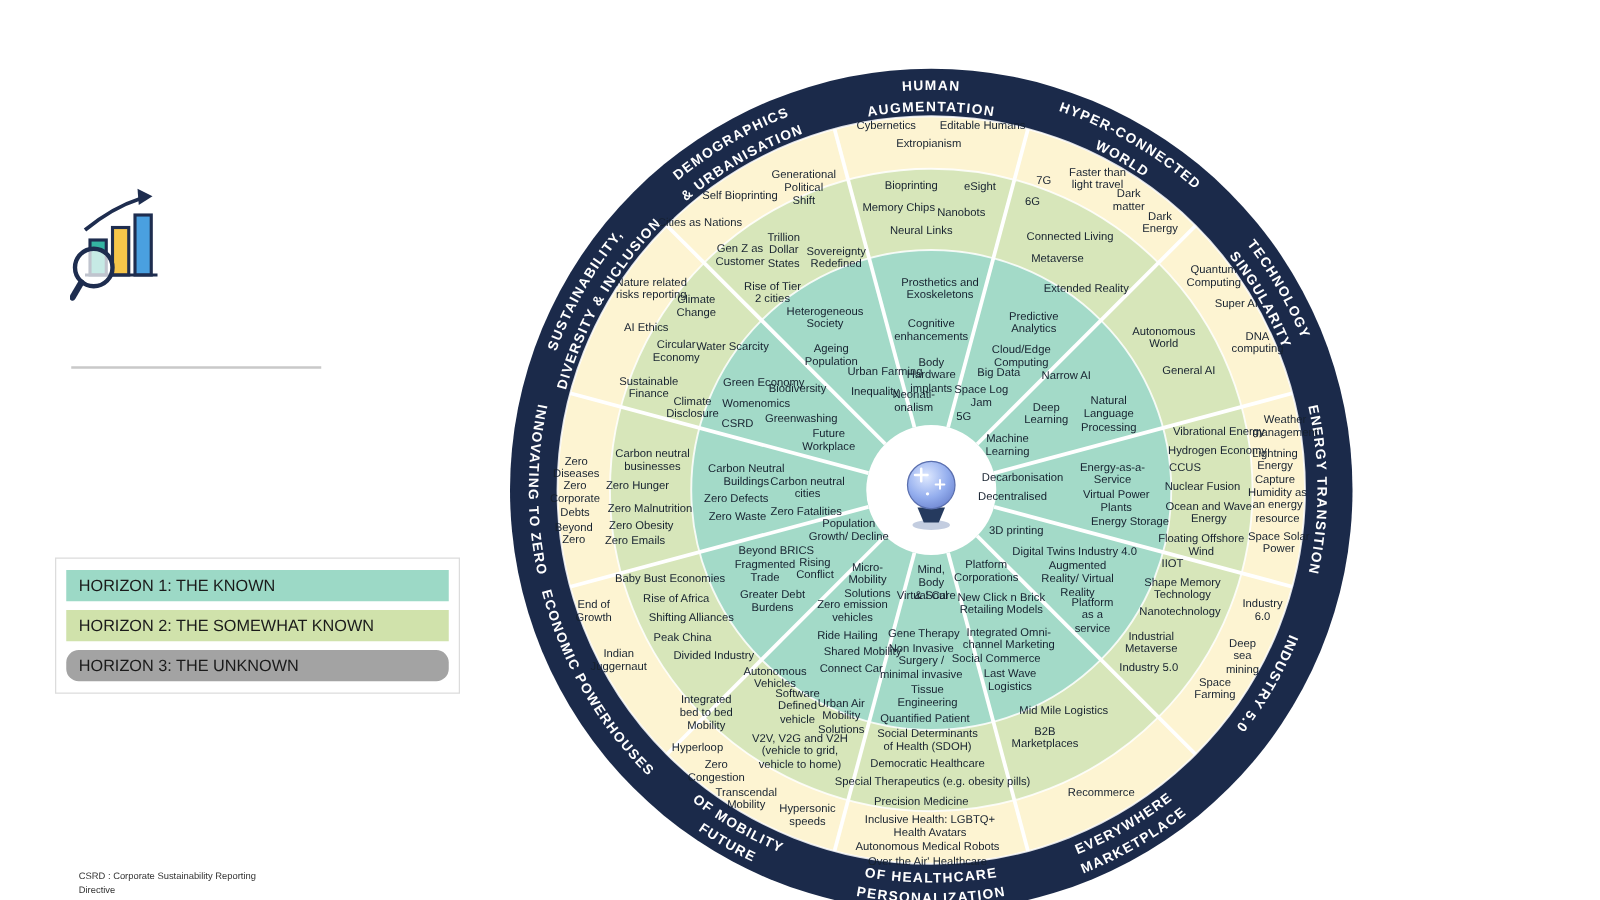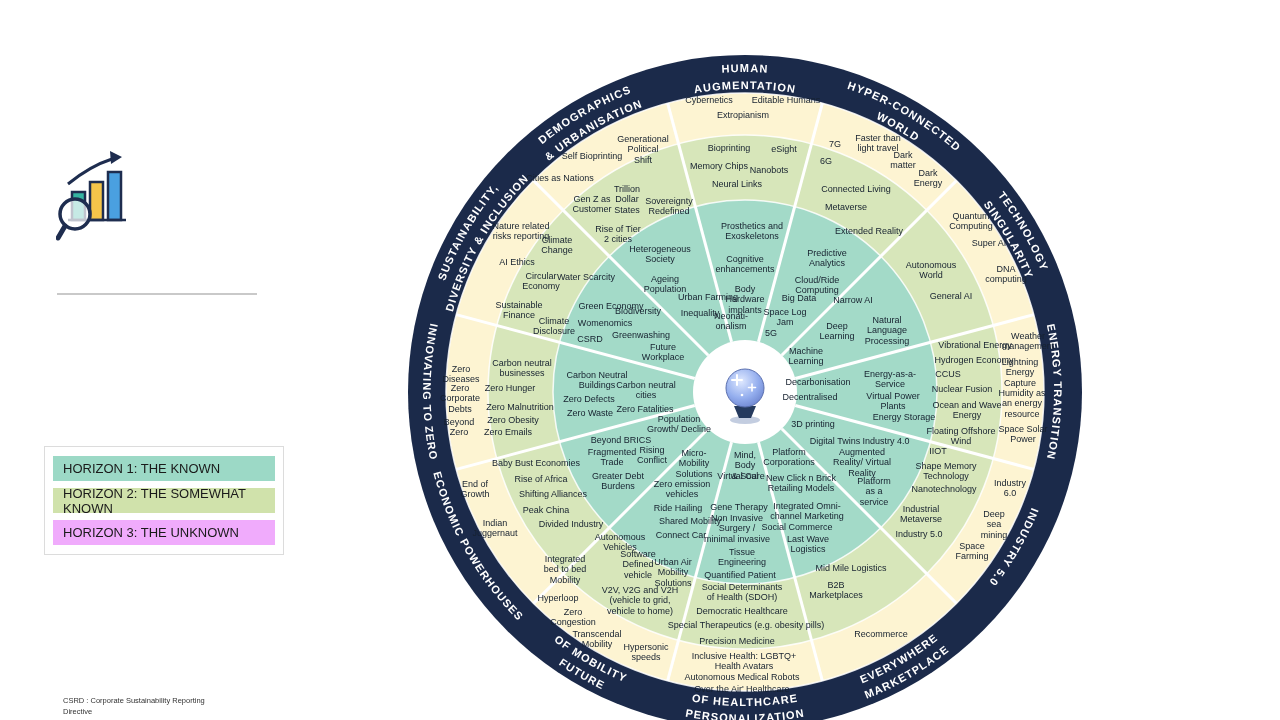--- a/index.html
+++ b/index.html
@@ -16,21 +16,21 @@
   }
   .title-rule{
     position:absolute;left:57px;top:293px;width:200px;height:0;
     border:none;border-top:2px solid #c9c9c9;margin:0;
   }
   .page-desc{
     position:absolute;left:57px;top:326px;width:298px;
     font-size:17.5px;line-height:1.45;color:#6e6e6e;
   }
   .legend-box{
-    position:absolute;left:44px;top:446px;width:240px;box-sizing:border-box;
+    position:absolute;left:44px;top:446px;width:324px;box-sizing:border-box;
     border:1px solid #dcdcdc;background:#fff;padding:9px 8px;
   }
   .legend-row{
     height:25px;display:flex;align-items:center;padding-left:10px;
     font-size:13px;color:#1a1a1a;margin-bottom:7px;
   }
   .legend-row:last-child{margin-bottom:0;}
   .footnote{
     position:absolute;left:63px;top:696px;font-size:7.5px;color:#333;line-height:1.4;
   }
@@ -55,21 +55,21 @@
     <rect x="34" y="34" width="13" height="38" fill="#f5c54a" stroke="#1e2d4f" stroke-width="2.5"></rect>
     <rect x="52" y="24" width="13" height="48" fill="#4aa0e0" stroke="#1e2d4f" stroke-width="2.5"></rect>
     <line x1="12" y1="72" x2="70" y2="72" stroke="#1e2d4f" stroke-width="2.5"></line>
     <circle cx="19" cy="66" r="15" fill="rgba(255,255,255,0.72)" stroke="#1e2d4f" stroke-width="3.5"></circle>
     <line x1="9" y1="78" x2="2" y2="90" stroke="#1e2d4f" stroke-width="5" stroke-linecap="round"></line>
   </svg>
   <hr class="title-rule">
   <div class="legend-box">
     <div class="legend-row" style="background: rgb(156, 217, 198);">HORIZON 1: THE KNOWN</div>
     <div class="legend-row" style="background: rgb(208, 226, 171);">HORIZON 2: THE SOMEWHAT KNOWN</div>
-    <div class="legend-row" style="background: #f0abfc;">HORIZON 3: THE UNKNOWN</div>
+    <div class="legend-row" style="background: #a3a3a3; border-radius: 10px;">HORIZON 3: THE UNKNOWN</div>
   </div>
   <div class="footnote">
     <div>CSRD : Corporate  Sustainability  Reporting</div>
     <div>Directive</div>
   </div>
 </div>
 
 <svg id="wheel-svg" width="1280" height="720" viewBox="0 0 1280 720" xmlns:xlink="http://www.w3.org/1999/xlink">
     <circle cx="745" cy="392" r="337" fill="#1b2a4a"></circle>
     <circle cx="745" cy="392" r="299" fill="#fdf4d2"></circle>
@@ -157,21 +157,21 @@
   <div class="lbl" style="left:903px;top:160px">Dark
 matter</div>
   <div class="lbl" style="left:928px;top:178px">Dark
 Energy</div>
   <div class="lbl" style="left:826px;top:161px">6G</div>
   <div class="lbl" style="left:856px;top:189px">Connected Living</div>
   <div class="lbl" style="left:846px;top:207px">Metaverse</div>
   <div class="lbl" style="left:869px;top:231px">Extended Reality</div>
   <div class="lbl" style="left:827px;top:258px">Predictive
 Analytics</div>
-  <div class="lbl" style="left:817px;top:285px">Cloud/Ride
+  <div class="lbl" style="left:817px;top:285px">Cloud/Edge
 Computing</div>
   <div class="lbl" style="left:799px;top:298px">Big Data</div>
   <div class="lbl" style="left:785px;top:317px">Space Log
 Jam</div>
   <div class="lbl" style="left:771px;top:333px">5G</div>
 
   <div class="lbl" style="left:971px;top:221px">Quantum
 Computing</div>
   <div class="lbl" style="left:989px;top:243px">Super AI</div>
   <div class="lbl" style="left:1006px;top:274px">DNA

